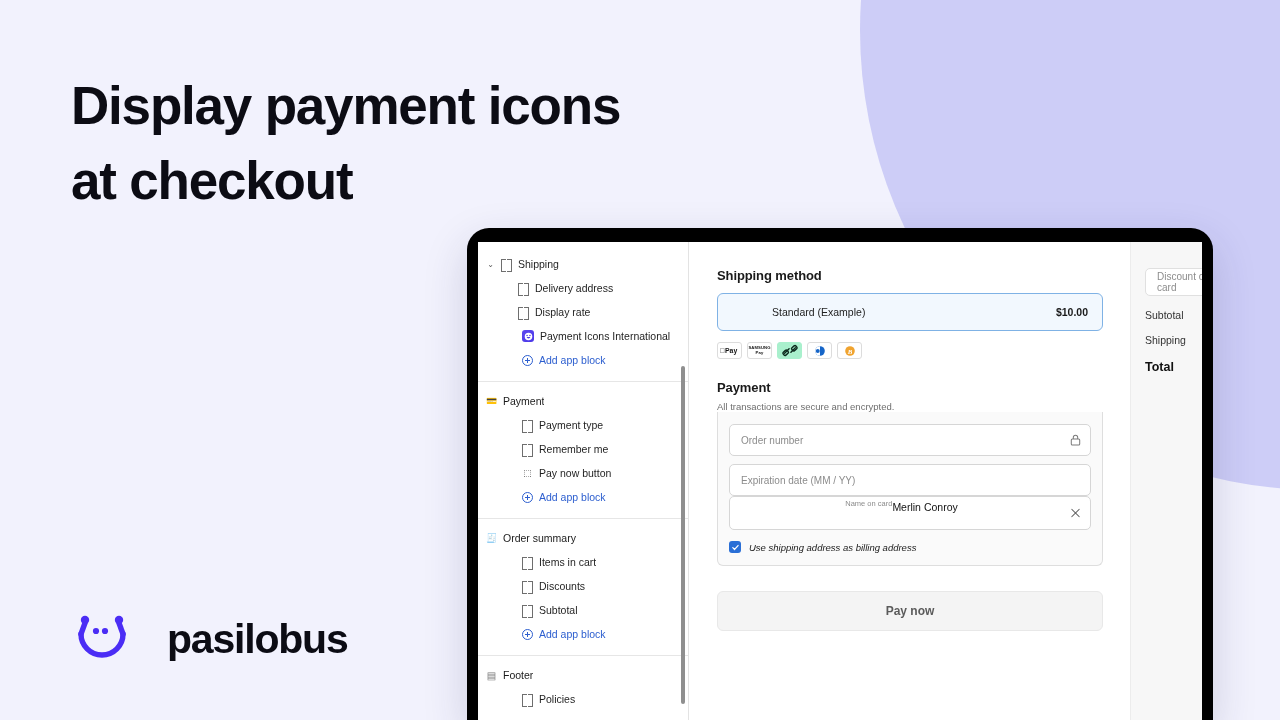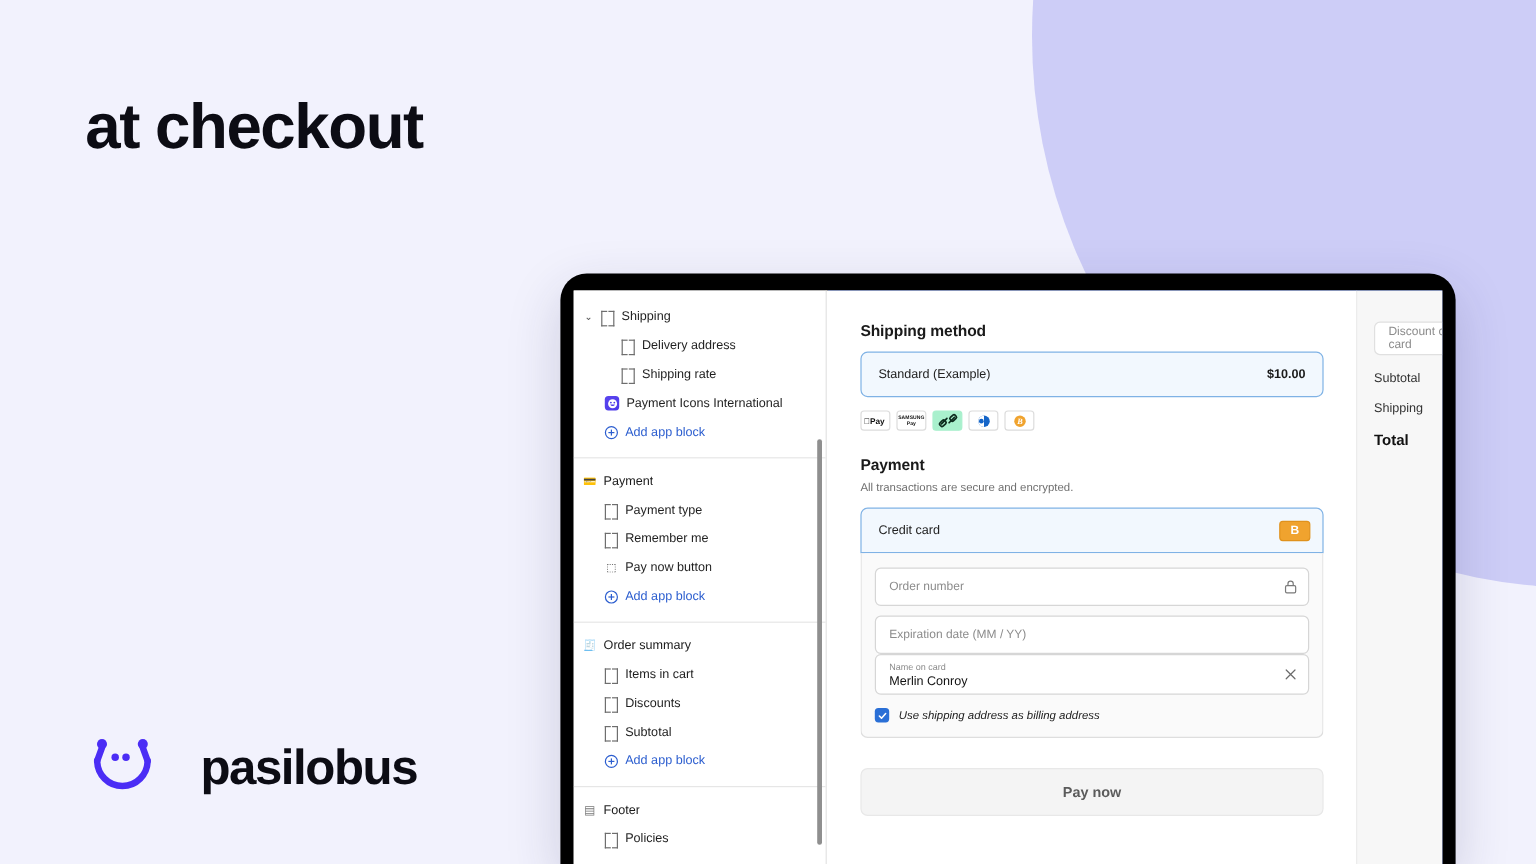--- a/index.html
+++ b/index.html
@@ -54,21 +54,21 @@
   }
   .sb-scroll { position: absolute; left: 0; top: -14px; width: 211px; }
   .sb-group { padding: 0 0 2px 0; }
   .sb-sep { height: 1px; background: #e6e6e6; margin: 7px 0 7px 0; }
   .sb-row {
     display: flex; align-items: center; gap: 6px;
     height: 24px; padding-left: 10px; padding-right: 8px;
     white-space: nowrap;
   }
   .sb-row.lvl0 { padding-left: 8px; font-weight: 400; }
-  .sb-row.lvl1 { padding-left: 26px; }
+  .sb-row.lvl1 { padding-left: 44px; }
   .sb-row.lvl2 { padding-left: 40px; }
   .sb-row.head { font-weight: 400; color: #1a1a1a; }
   .sb-label { overflow: hidden; text-overflow: ellipsis; }
   .sb-row.addblock .sb-label { color: #2c5ecf; }
   .caret { width: 9px; height: 9px; flex: none; color: #5a5a5a; display:flex; align-items:center; justify-content:center; font-size: 8px; }
 
   
   .ic { width: 11px; height: 11px; flex: none; display: inline-block; position: relative; }
   .ic.bracket::before, .ic.bracket::after {
     content: ""; position: absolute; width: 4px; height: 11px;
@@ -118,21 +118,21 @@
   }
 
   .sec-title { font-size: 13px; font-weight: 700; color: #1a1a1a; letter-spacing: -.1px; }
   .sec-sub { font-size: 9.5px; color: #6f6f6f; margin-top: 6px; }
 
   .opt-box {
     margin-top: 10px; height: 38px; border: 1.4px solid #7fb2e5; border-radius: 6px;
     background: #f2f8fe; display: flex; align-items: center; justify-content: space-between;
     padding: 0 14px;
   }
-  .opt-label { font-size: 10.5px; color: #222; }
+  .opt-label { font-size: 10.5px; color: #222; margin-left: 40px; }
   .opt-price { font-size: 10.5px; font-weight: 700; color: #1a1a1a; }
 
   
   #pay-icons { display: flex; gap: 5px; margin-top: 11px; }
   .pay-chip {
     width: 25px; height: 17px; border-radius: 3px; background: #fff;
     border: 1px solid #dcdcdc; display: flex; align-items: center; justify-content: center;
     overflow: hidden;
   }
   .pay-chip.mint { background: #a9f0cd; border-color: #a9f0cd; }
@@ -158,21 +158,21 @@
   }
   .fld {
     position: relative; height: 32px; background: #fff; border: 1px solid #d6d6d6;
     border-radius: 5px; display: flex; align-items: center; padding: 0 28px 0 11px;
     font-size: 10px; color: #8c8c8c;
   }
   .fld + .fld, .fld-row { margin-top: 8px; }
   .fld-row { display: flex; gap: 8px; }
   .fld-row .fld { flex: 1; margin-top: 0; }
   .fld .tail { position: absolute; right: 9px; top: 50%; transform: translateY(-50%); display:flex; }
-  .fld.filled { height: 34px; flex-direction: column; align-items: flex-start; justify-content: center; padding-top: 3px; }
+  .fld.filled { height: 34px; flex-direction: row; align-items: flex-start; justify-content: center; padding-top: 3px; }
   .fld.filled .lab { font-size: 7.5px; color: #8c8c8c; line-height: 1.1; }
   .fld.filled .val { font-size: 10.5px; color: #111; line-height: 1.25; margin-top: 1px; }
 
   .chk-row { display: flex; align-items: center; gap: 8px; margin-top: 11px; font-style: italic; }
   .chk {
     width: 12px; height: 12px; border-radius: 3px; background: #2a6fd6;
     display: flex; align-items: center; justify-content: center; flex: none;
   }
   .chk-label { font-size: 9.5px; color: #202020; }
 
@@ -191,20 +191,21 @@
   .sum-row.total { font-size: 12.5px; font-weight: 700; color: #111; margin-top: 14px; text-align: center; }
 </style>
 </head>
 <body>
 
 <div id="stage">
 
   <div class="blob" id="blob-main"></div>
 
   <h1 id="headline">
+    <span class="ln">Display payment icons</span>
     <span class="ln">at checkout</span>
   </h1>
 
   <div id="brand">
     <span id="brand-mark">
       <svg viewBox="0 0 62 62" width="62" height="62" aria-hidden="true">
         <path d="M10 26 a21 21 0 0 0 42 0" fill="none" stroke="#4b2df5" stroke-width="5.4" stroke-linecap="round"></path>
         <path d="M10 26 L14 15" fill="none" stroke="#4b2df5" stroke-width="5.4" stroke-linecap="round"></path>
         <path d="M52 26 L48 15" fill="none" stroke="#4b2df5" stroke-width="5.4" stroke-linecap="round"></path>
         <circle cx="14" cy="12" r="4.2" fill="#4b2df5"></circle>
@@ -231,21 +232,21 @@
                 <span class="caret">⌄</span>
                 <span class="ic bracket"></span>
                 <span class="sb-label">Shipping</span>
               </div>
               <div class="sb-row lvl2">
                 <span class="ic bracket"></span>
                 <span class="sb-label">Delivery address</span>
               </div>
               <div class="sb-row lvl2">
                 <span class="ic bracket"></span>
-                <span class="sb-label">Shipping rate</span>
+                <span class="sb-label">Display rate</span>
               </div>
               <div class="sb-row lvl1">
                 <span class="ic app">
                   <svg viewBox="0 0 12 12" width="9" height="9">
                     <circle cx="6" cy="6" r="5" fill="#fff"></circle>
                     <circle cx="4.1" cy="4.6" r="1" fill="#4b38e8"></circle>
                     <circle cx="7.9" cy="4.6" r="1" fill="#4b38e8"></circle>
                     <path d="M3.4 6.8 a2.8 2.8 0 0 0 5.2 0 z" fill="#4b38e8"></path>
                   </svg>
                 </span>
@@ -356,24 +357,20 @@
                 <circle cx="9" cy="7" r="5.6" fill="#f0a32e"></circle>
                 <text x="9" y="10.2" text-anchor="middle" font-family="Liberation Serif, serif" font-style="italic" font-size="8" font-weight="700" fill="#fff">B</text>
               </svg>
             </span>
           </div>
 
           <div id="payment-sec">
             <div class="sec-title">Payment</div>
             <div class="sec-sub">All transactions are secure and encrypted.</div>
 
-            <div class="cc-head">
-              <span class="opt-label">Credit card</span>
-              <span class="cc-badge">B</span>
-            </div>
 
             <div class="cc-body">
               <div class="fld">
                 <span>Order number</span>
                 <span class="tail">
                   <svg viewBox="0 0 12 13" width="11" height="12">
                     <rect x="1.4" y="5.4" width="9.2" height="6.6" rx="1.2" fill="none" stroke="#7a7a7a" stroke-width="1.1"></rect>
                     <path d="M3.6 5.4 V3.8 a2.4 2.4 0 0 1 4.8 0 V5.4" fill="none" stroke="#7a7a7a" stroke-width="1.1"></path>
                   </svg>
                 </span>

